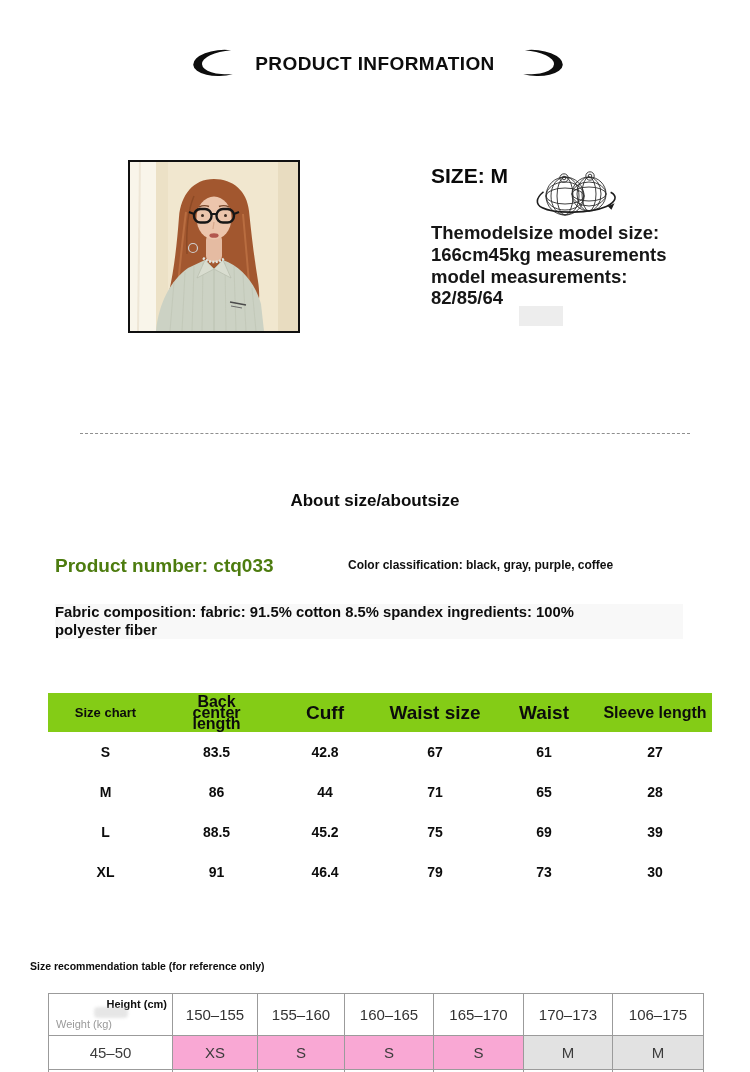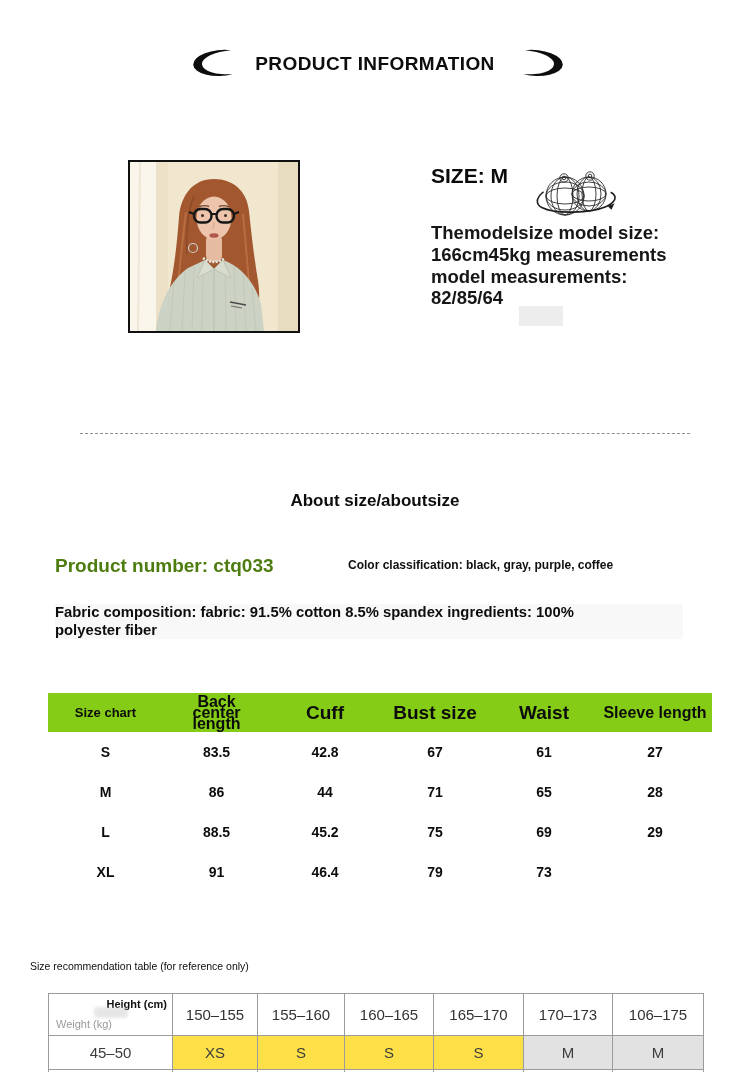--- a/index.html
+++ b/index.html
@@ -39,31 +39,31 @@
   .sizechart{position:absolute;left:48px;top:693px;width:664px;
     display:grid;grid-template-columns:115px 107px 110px 110px 108px 114px;}
   .sc-cell{display:flex;align-items:center;justify-content:center;text-align:center;font-weight:bold;}
   .sc-head{height:39px;background:#84cc16;color:#0c0c0c;}
   .sc-head.sm{font-size:16px;line-height:11px;}
   .sc-head.md{font-size:13px;}
   .sc-head.lg{font-size:19px;}
   .sc-data{height:40px;font-size:14px;color:#0c0c0c;background:#ffffff;}
 
   
-  .rec-label{position:absolute;left:30px;top:960px;font-size:10.5px;font-weight:normal;color:#0d0d0d;}
+  .rec-label{position:absolute;left:30px;top:960px;font-size:10.5px;font-weight:bold;color:#0d0d0d;}
   .rectable{position:absolute;left:48px;top:993px;width:655px;
     display:grid;grid-template-columns:124px 85px 87px 89px 90px 89px 91px;
     border-top:1px solid #9b9b9b;border-left:1px solid #9b9b9b;background:#fff;}
   .rt-cell{border-right:1px solid #9b9b9b;border-bottom:1px solid #9b9b9b;
     display:flex;align-items:center;justify-content:center;
     font-size:15px;color:#333;background:#fff;}
   .rt-head{height:41px;}
   .rt-row{height:33px;color:#3c3c3c;}
   .rt-stub{height:30px;}
-  .rt-light{background:#fde047;}
+  .rt-light{background:#f9a8d4;}
   .rt-shaded{background:#e2e2e2;}
   .rt-corner{position:relative;justify-content:flex-start;}
   .corner-height{position:absolute;top:4px;right:5px;font-size:11px;font-weight:bold;color:#0d0d0d;}
   .corner-weight{position:absolute;bottom:5px;left:7px;font-size:11px;color:#9a9a9a;}
   .corner-smudge{position:absolute;top:13px;left:45px;width:34px;height:11px;background:#c9c9c9;
     opacity:.45;border-radius:4px;filter:blur(1.5px);}
 </style>
 </head>
 <body>
 
@@ -173,21 +173,21 @@
   <div class="color-class">Color classification: black, gray, purple, coffee</div>
   <div class="fabric">
     <div>Fabric composition: fabric: 91.5% cotton 8.5% spandex ingredients: 100%</div>
     <div>polyester fiber</div>
   </div>
 
   <div class="sizechart">
     <div class="sc-cell sc-head md">Size chart</div>
     <div class="sc-cell sc-head sm" style="padding:0 24px;">Back center length</div>
     <div class="sc-cell sc-head lg">Cuff</div>
-    <div class="sc-cell sc-head lg">Bust size</div>
+    <div class="sc-cell sc-head lg">Waist size</div>
     <div class="sc-cell sc-head lg">Waist</div>
     <div class="sc-cell sc-head sm">Sleeve length</div>
 
     <div class="sc-cell sc-data">S</div>
     <div class="sc-cell sc-data">83.5</div>
     <div class="sc-cell sc-data">42.8</div>
     <div class="sc-cell sc-data">67</div>
     <div class="sc-cell sc-data">61</div>
     <div class="sc-cell sc-data">27</div>
 
@@ -196,27 +196,28 @@
     <div class="sc-cell sc-data">44</div>
     <div class="sc-cell sc-data">71</div>
     <div class="sc-cell sc-data">65</div>
     <div class="sc-cell sc-data">28</div>
 
     <div class="sc-cell sc-data">L</div>
     <div class="sc-cell sc-data">88.5</div>
     <div class="sc-cell sc-data">45.2</div>
     <div class="sc-cell sc-data">75</div>
     <div class="sc-cell sc-data">69</div>
-    <div class="sc-cell sc-data">29</div>
+    <div class="sc-cell sc-data">39</div>
 
     <div class="sc-cell sc-data">XL</div>
     <div class="sc-cell sc-data">91</div>
     <div class="sc-cell sc-data">46.4</div>
     <div class="sc-cell sc-data">79</div>
     <div class="sc-cell sc-data">73</div>
+    <div class="sc-cell sc-data">30</div>
   </div>
 
   <div class="rec-label">Size recommendation table (for reference only)</div>
 
   <div class="rectable">
     <div class="rt-cell rt-head rt-corner">
       <span class="corner-height">Height (cm)</span>
       <span class="corner-weight">Weight (kg)</span>
       <span class="corner-smudge"></span>
     </div>

